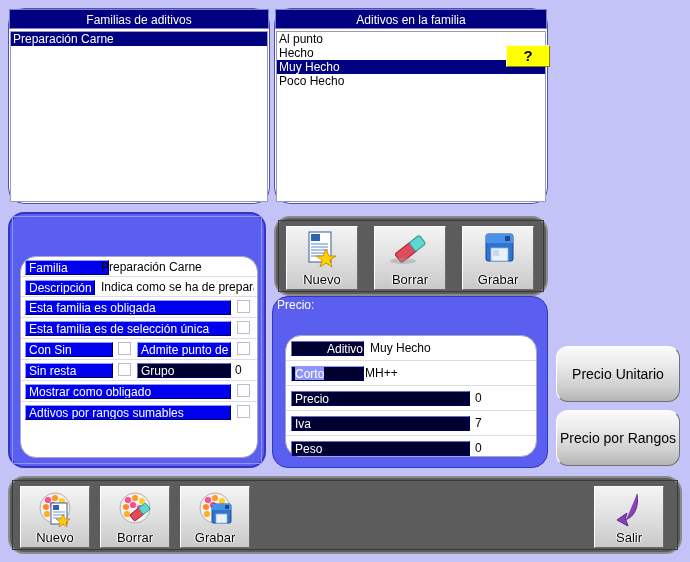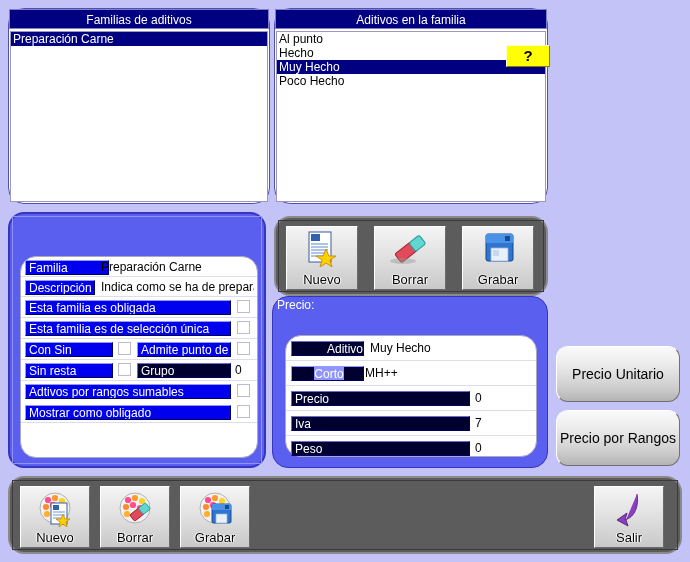--- a/index.html
+++ b/index.html
@@ -94,21 +94,20 @@
     overflow:hidden;
   }
   .flabel.dark{
     background:#000030;
     border-top:1px solid #6a6ad0;
     border-left:1px solid #6a6ad0;
   }
   .flabel.hl{
     background:#000030;
     color:#d8d8ff;
-    text-align:center;
   }
   .flabel.hl span{
     background:#8f94ff;
     color:#ffffff;
   }
   .fvalue{
     position:absolute;
     font-size:12px;
     color:#000000;
     line-height:15px;
@@ -262,27 +261,27 @@
       <div class="chk" style="left:216px;top:3px;"></div>
     </div>
 
     <div class="frow" style="height:21px;">
       <div class="flabel" style="left:4px;top:3px;width:88px;">Sin resta</div>
       <div class="chk" style="left:97px;top:3px;"></div>
       <div class="flabel dark" style="left:116px;top:3px;width:94px;">Grupo</div>
       <div class="fvalue" style="left:214px;top:3px;width:20px;">0</div>
     </div>
 
+    <div class="frow" style="height:21px;">
+      <div class="flabel" style="left:4px;top:3px;width:206px;">Mostrar como obligado</div>
+      <div class="chk" style="left:216px;top:3px;"></div>
+    </div>
+
     <div class="frow" style="height:21px;border-bottom:none;">
       <div class="flabel" style="left:4px;top:3px;width:206px;">Adtivos por rangos sumables</div>
-      <div class="chk" style="left:216px;top:3px;"></div>
-    </div>
-
-    <div class="frow" style="height:21px;">
-      <div class="flabel" style="left:4px;top:3px;width:206px;">Mostrar como obligado</div>
       <div class="chk" style="left:216px;top:3px;"></div>
     </div>
   </div>
 </div>
 
 <div class="abs toolbar" style="left:274px;top:216px;width:274px;height:80px;">
   <div class="toolbar-inner"></div>
 
   <div class="tbtn" style="left:10px;top:8px;width:72px;height:64px;">
     <div class="ic">

